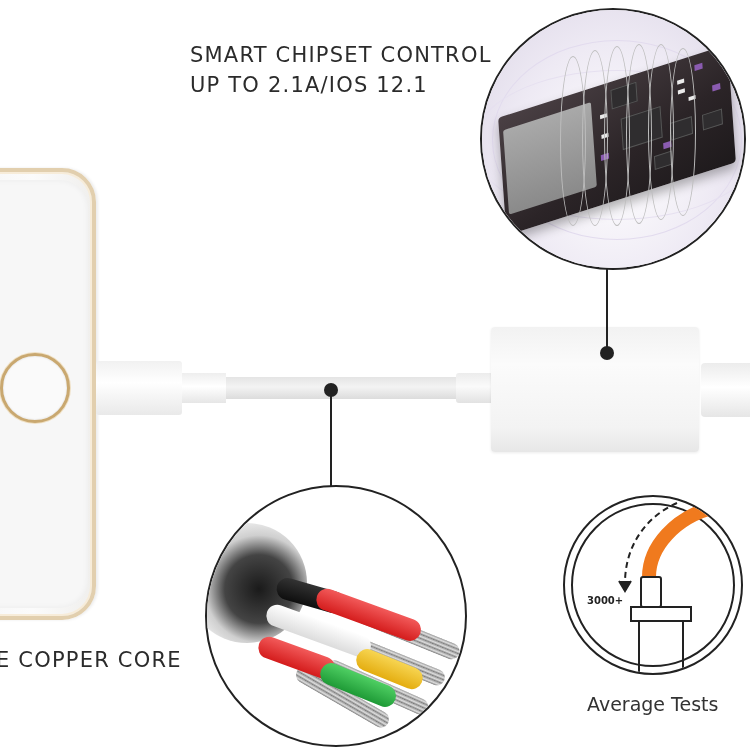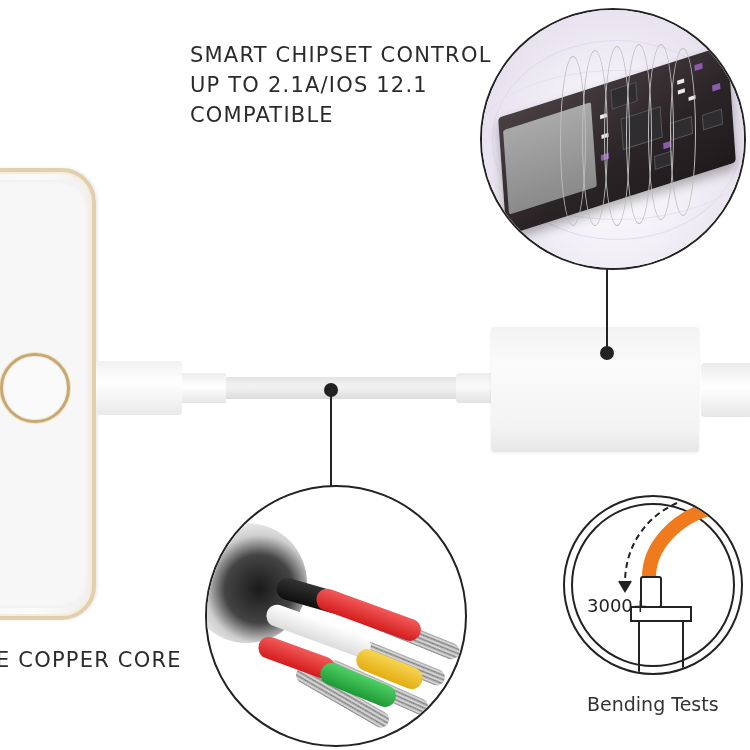--- a/index.html
+++ b/index.html
@@ -125,21 +125,21 @@
     left: 190px; top: 40px; font-size: 21px; line-height: 30px;
     letter-spacing: 1.2px; color: #2b2b2b; font-family: "DejaVu Sans", sans-serif;
   }
   .copper-label {
     left: -4px; top: 648px; font-size: 21px; letter-spacing: 1.2px; color: #2b2b2b;
   }
   .bend-caption {
     left: 587px; top: 692px; font-size: 19px; line-height: 25px; color: #333;
   }
   .bend-count {
-    font-size: 18px; color: #222; font-weight: normal;
+    font-size: 10px; color: #222; font-weight: bold;
   }
 </style>
 </head>
 <body>
 
 <div class="abs phone"></div>
 <div class="abs phone-inner"></div>
 <div class="abs home-button"></div>
 
 <div class="abs plug-left"></div>
@@ -151,21 +151,20 @@
 
 <div class="abs line" style="left:606px; top:268px; height:84px;"></div>
 <div class="abs dot" style="left:600px; top:346px;"></div>
 
 <div class="abs dot" style="left:324px; top:383px;"></div>
 <div class="abs line" style="left:330px; top:390px; height:98px;"></div>
 
 <div class="abs headline">
   <div>SMART CHIPSET CONTROL</div>
   <div>UP TO 2.1A/IOS 12.1</div>
-  <div>COMPATIBLE</div>
 </div>
 
 <div class="abs circle chip-circle">
   <div class="chip-bg"></div>
   <div class="coil" style="left:10px; top:30px; width:250px; height:200px; border-color:#e2dbee;"></div>
   <div class="coil" style="left:-10px; top:60px; width:290px; height:150px; border-color:#e6e0f0;"></div>
   <div class="pcb">
     <div class="sdslot"></div>
     <div class="ic" style="left:120px; top:40px; width:40px; height:32px;"></div>
     <div class="ic" style="left:112px; top:8px; width:26px; height:20px;"></div>
@@ -215,14 +214,14 @@
     <path d="M 112 6 C 80 20, 60 50, 60 86" stroke="#222" stroke-width="2" stroke-dasharray="6 4" fill="none"></path>
     <path d="M 54 84 L 60 94 L 66 84" stroke="#222" stroke-width="2" fill="#222"></path>
     <rect x="76" y="80" width="20" height="30" fill="#fff" stroke="#222" stroke-width="2" rx="2"></rect>
     <rect x="66" y="110" width="60" height="14" fill="#fff" stroke="#222" stroke-width="2"></rect>
     <path d="M 74 124 L 74 180 M 118 124 L 118 180" stroke="#222" stroke-width="2"></path>
   </svg>
   <div class="abs bend-count" style="left:22px; top:98px;">3000+</div>
 </div>
 
 <div class="abs bend-caption">
-  <div>Bending Tests</div>
+  <div>Average Tests</div>
 </div>
 
 </body></html>

